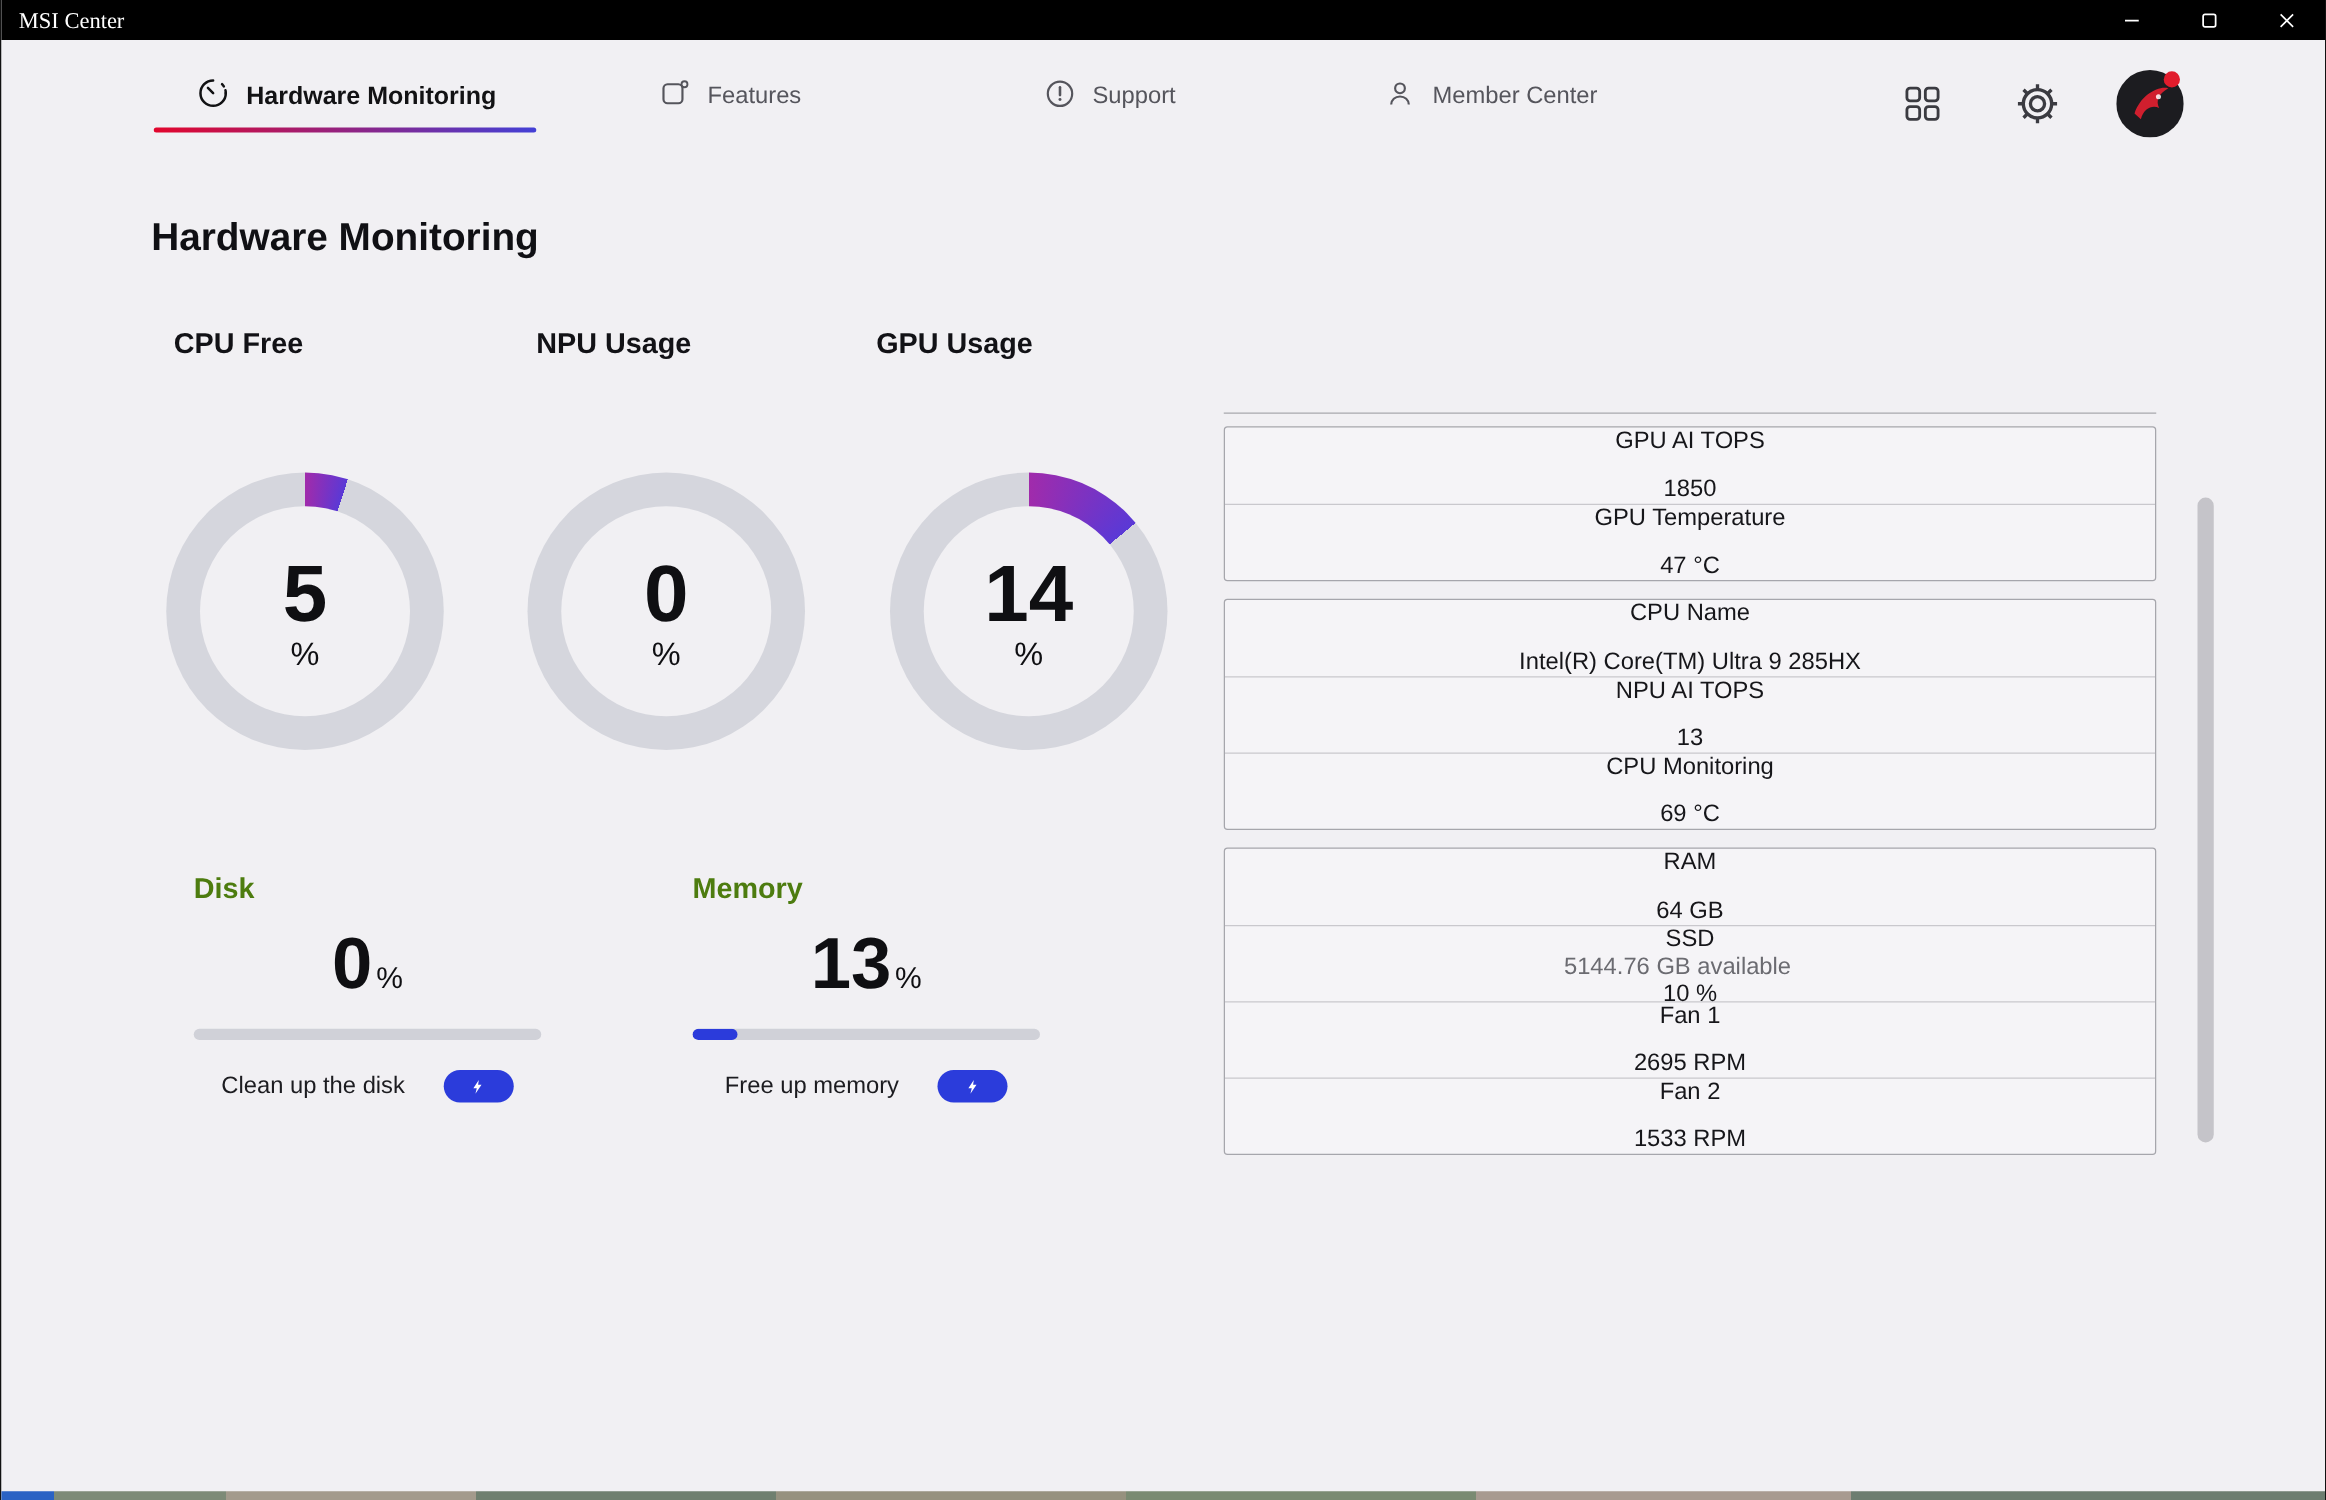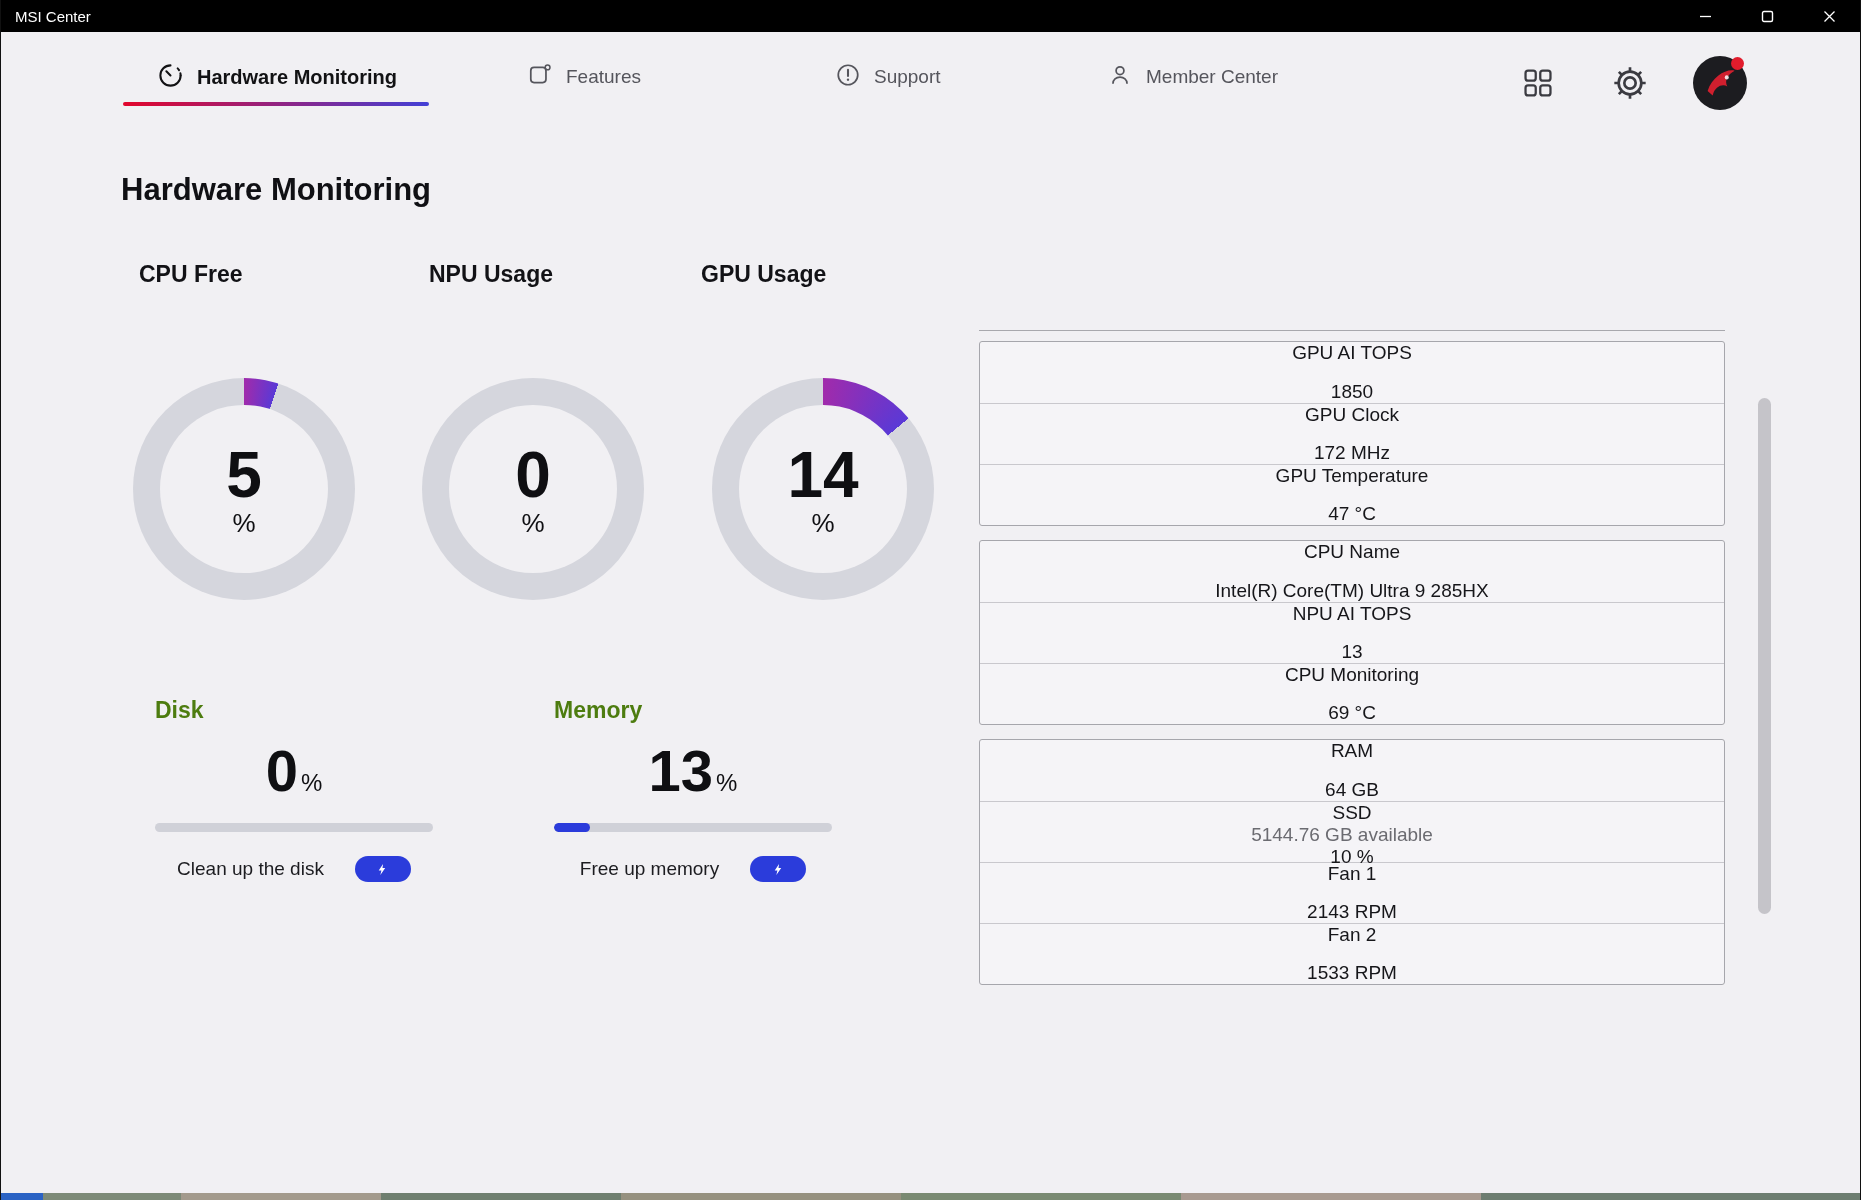--- a/index.html
+++ b/index.html
@@ -4,21 +4,21 @@
 <style>
   html,body{margin:0;padding:0;background:#2a2a2a;}
   *{box-sizing:border-box;}
   #app{
     position:relative;width:1861px;height:1200px;overflow:hidden;
     background:#f1f0f3;font-family:"Liberation Sans","DejaVu Sans",sans-serif;
     border-left:1px solid #111;border-right:1px solid #111;
   }
   
   .titlebar{position:absolute;left:0;top:0;width:100%;height:32px;background:#000;display:flex;align-items:center;}
-  .titlebar .title{color:#fff;font-size:15px;margin-left:14px;}
+  .titlebar .title{color:#fff;font-size:18px;margin-left:14px;font-family:Liberation Serif, serif;}
   .win-controls{position:absolute;right:0;top:0;height:32px;display:flex;}
   .wc{width:62px;height:32px;background:transparent;border:0;display:flex;align-items:center;justify-content:center;cursor:pointer;}
   .wc svg{display:block;}
   
   .tab{position:absolute;top:48px;height:58px;display:flex;align-items:center;gap:13px;color:#55555c;cursor:pointer;}
   .tab .tab-label{font-size:19px;color:inherit;white-space:nowrap;}
   .tab.active{color:#121214;}
   .tab.active .tab-label{font-weight:700;font-size:20px;}
   .tab-underline{position:absolute;left:0;bottom:0;height:4px;width:100%;border-radius:2px;}
   .icon-btn{position:absolute;background:transparent;border:0;padding:0;cursor:pointer;display:flex;align-items:center;justify-content:center;}
@@ -219,25 +219,20 @@
 
   <div class="fragment-line"></div>
   <div id="stats-groups">
       <div class="stat-card">
         <div class="stat-row">
           <span class="stat-label">GPU AI TOPS</span>
           <span class="spacer"></span>
           <span class="stat-value">1850</span>
         </div>
         <div class="stat-row">
-          <span class="stat-label">GPU Clock</span>
-          <span class="spacer"></span>
-          <span class="stat-value">172 MHz</span>
-        </div>
-        <div class="stat-row">
           <span class="stat-label">GPU Temperature</span>
           <span class="spacer"></span>
           <span class="stat-value">47 °C</span>
         </div>
       </div>
       <div class="stat-card">
         <div class="stat-row">
           <span class="stat-label">CPU Name</span>
           <span class="spacer"></span>
           <span class="stat-value">Intel(R) Core(TM) Ultra 9 285HX</span>
@@ -265,21 +260,21 @@
           <span class="spacer"></span>
           <span class="stat-available">5144.76 GB available</span>
           <span class="mini-track">
             <span class="mini-fill" style="width: 10%;"></span>
           </span>
           <span class="stat-value">10 %</span>
         </div>
         <div class="stat-row">
           <span class="stat-label">Fan 1</span>
           <span class="spacer"></span>
-          <span class="stat-value">2143 RPM</span>
+          <span class="stat-value">2695 RPM</span>
         </div>
         <div class="stat-row">
           <span class="stat-label">Fan 2</span>
           <span class="spacer"></span>
           <span class="stat-value">1533 RPM</span>
         </div>
       </div>
     </div>
   <div class="scroll-thumb"></div>
 

